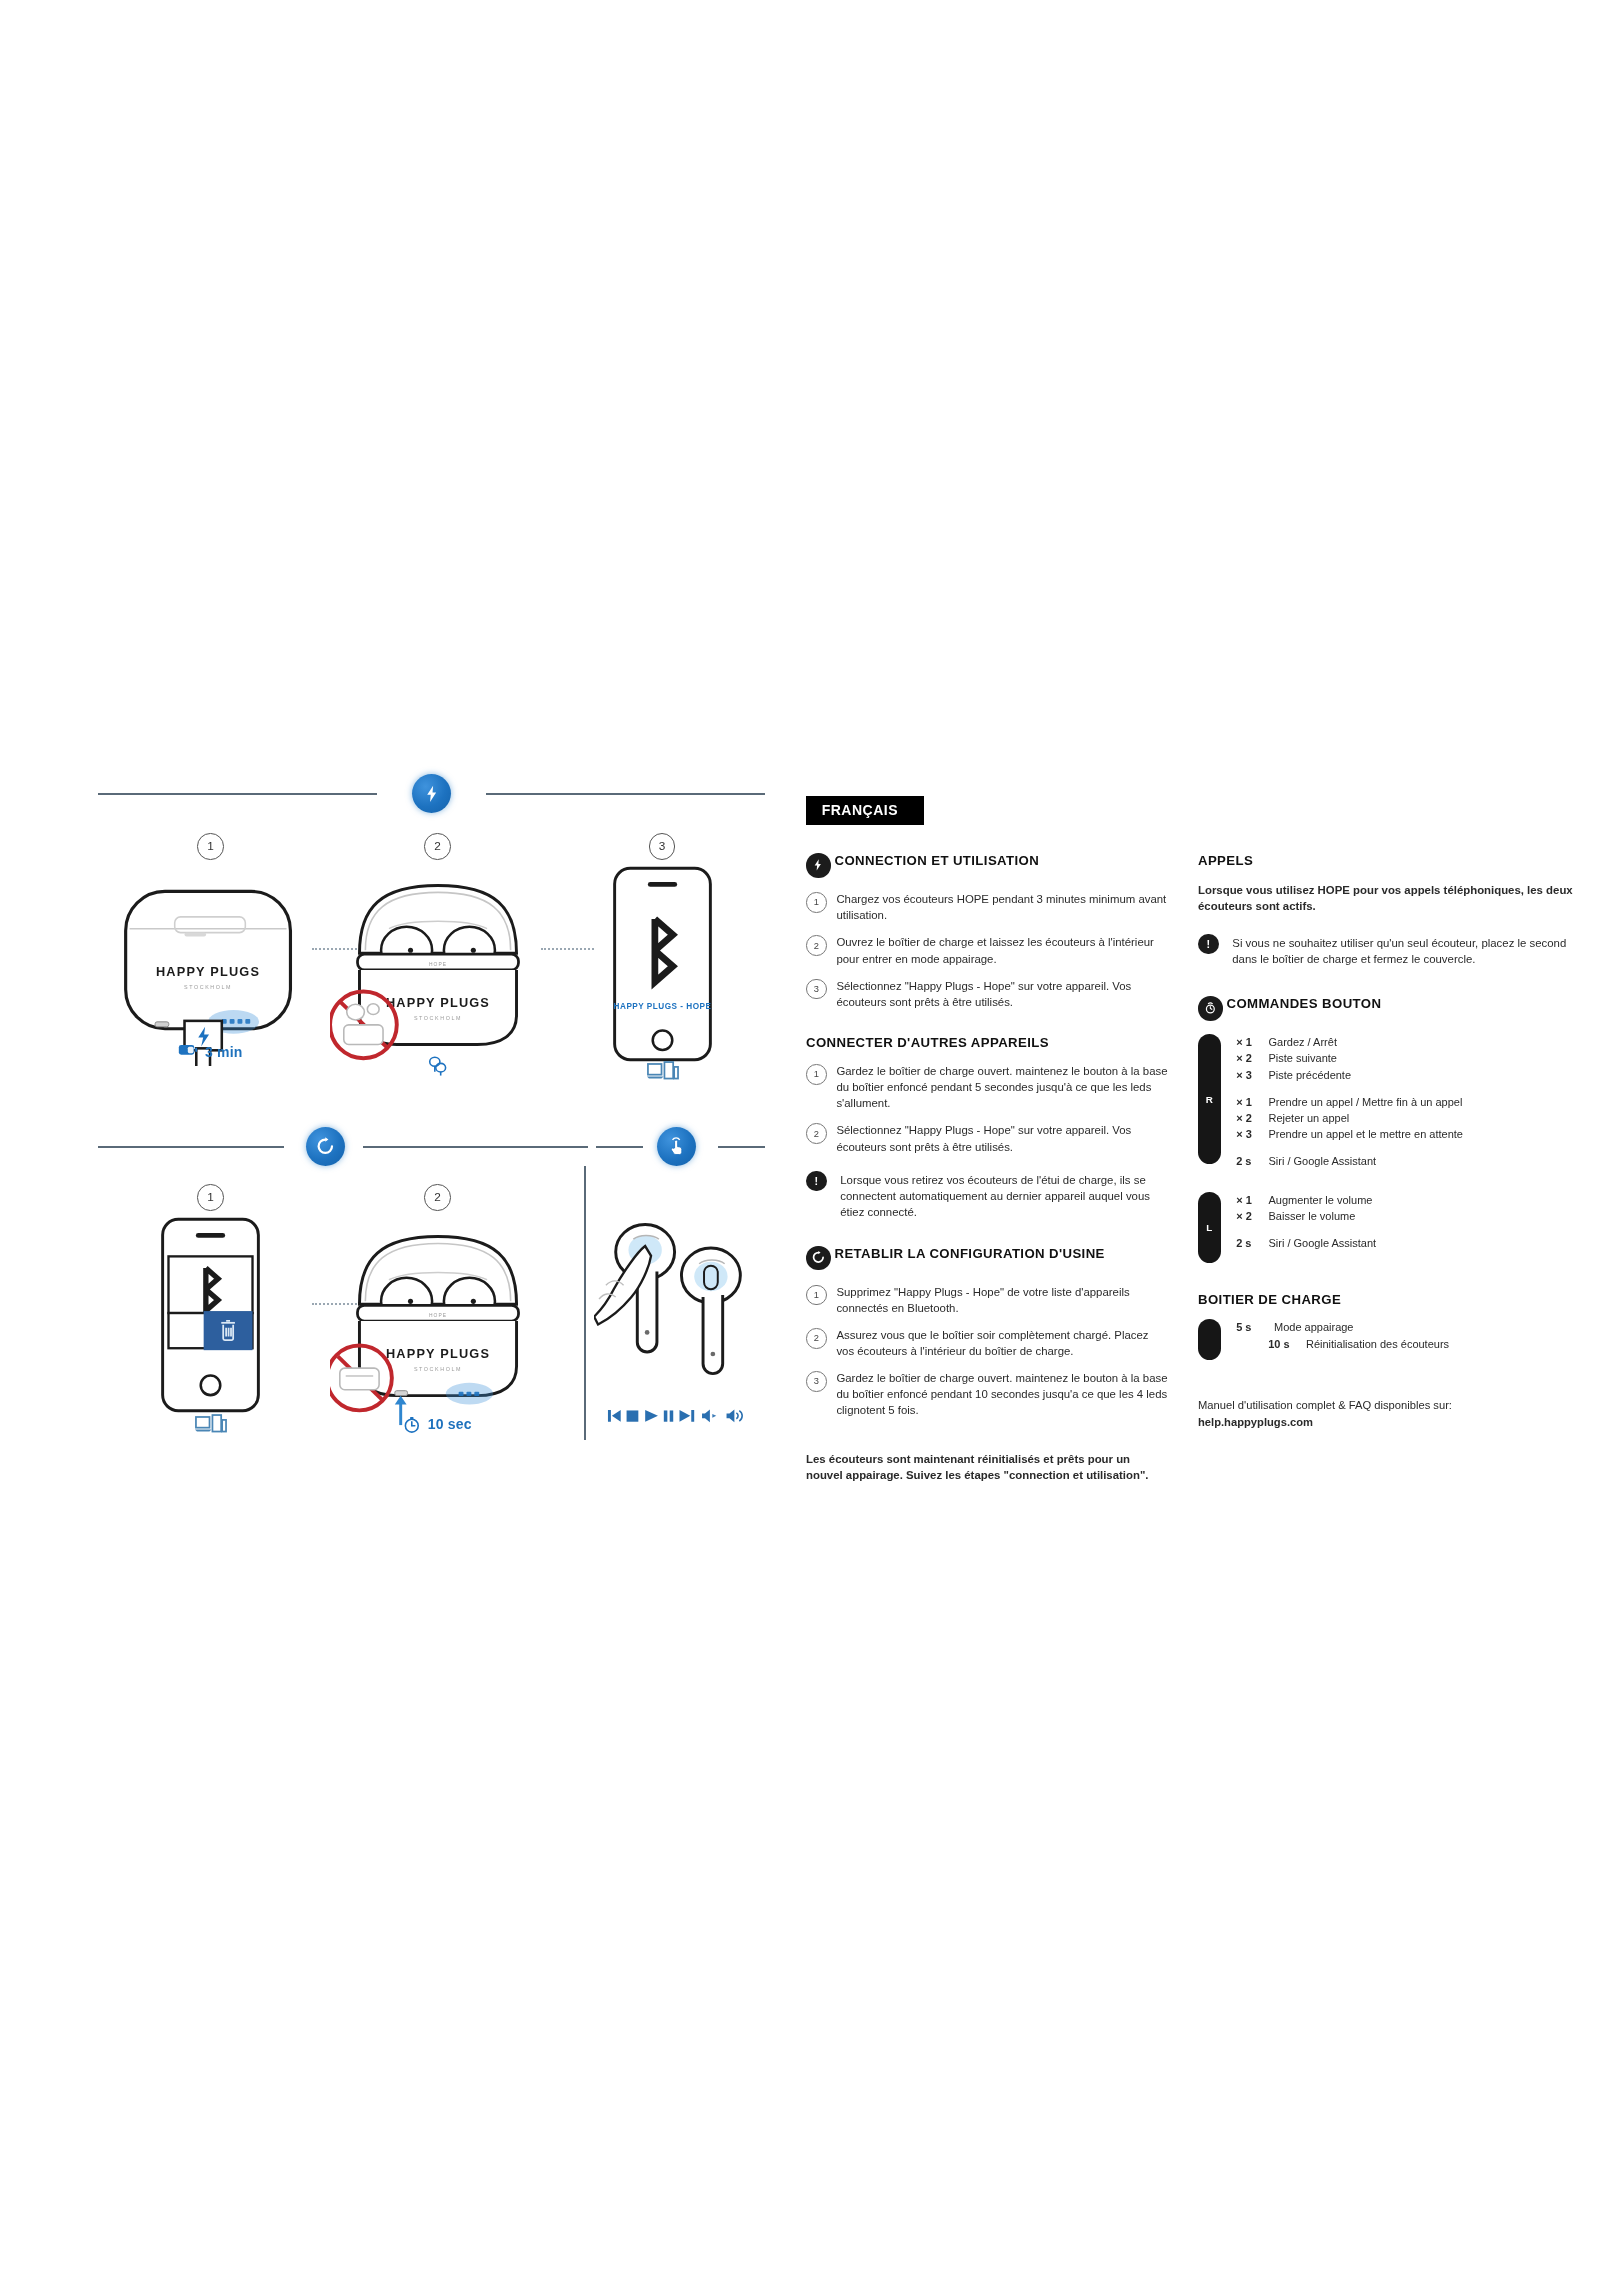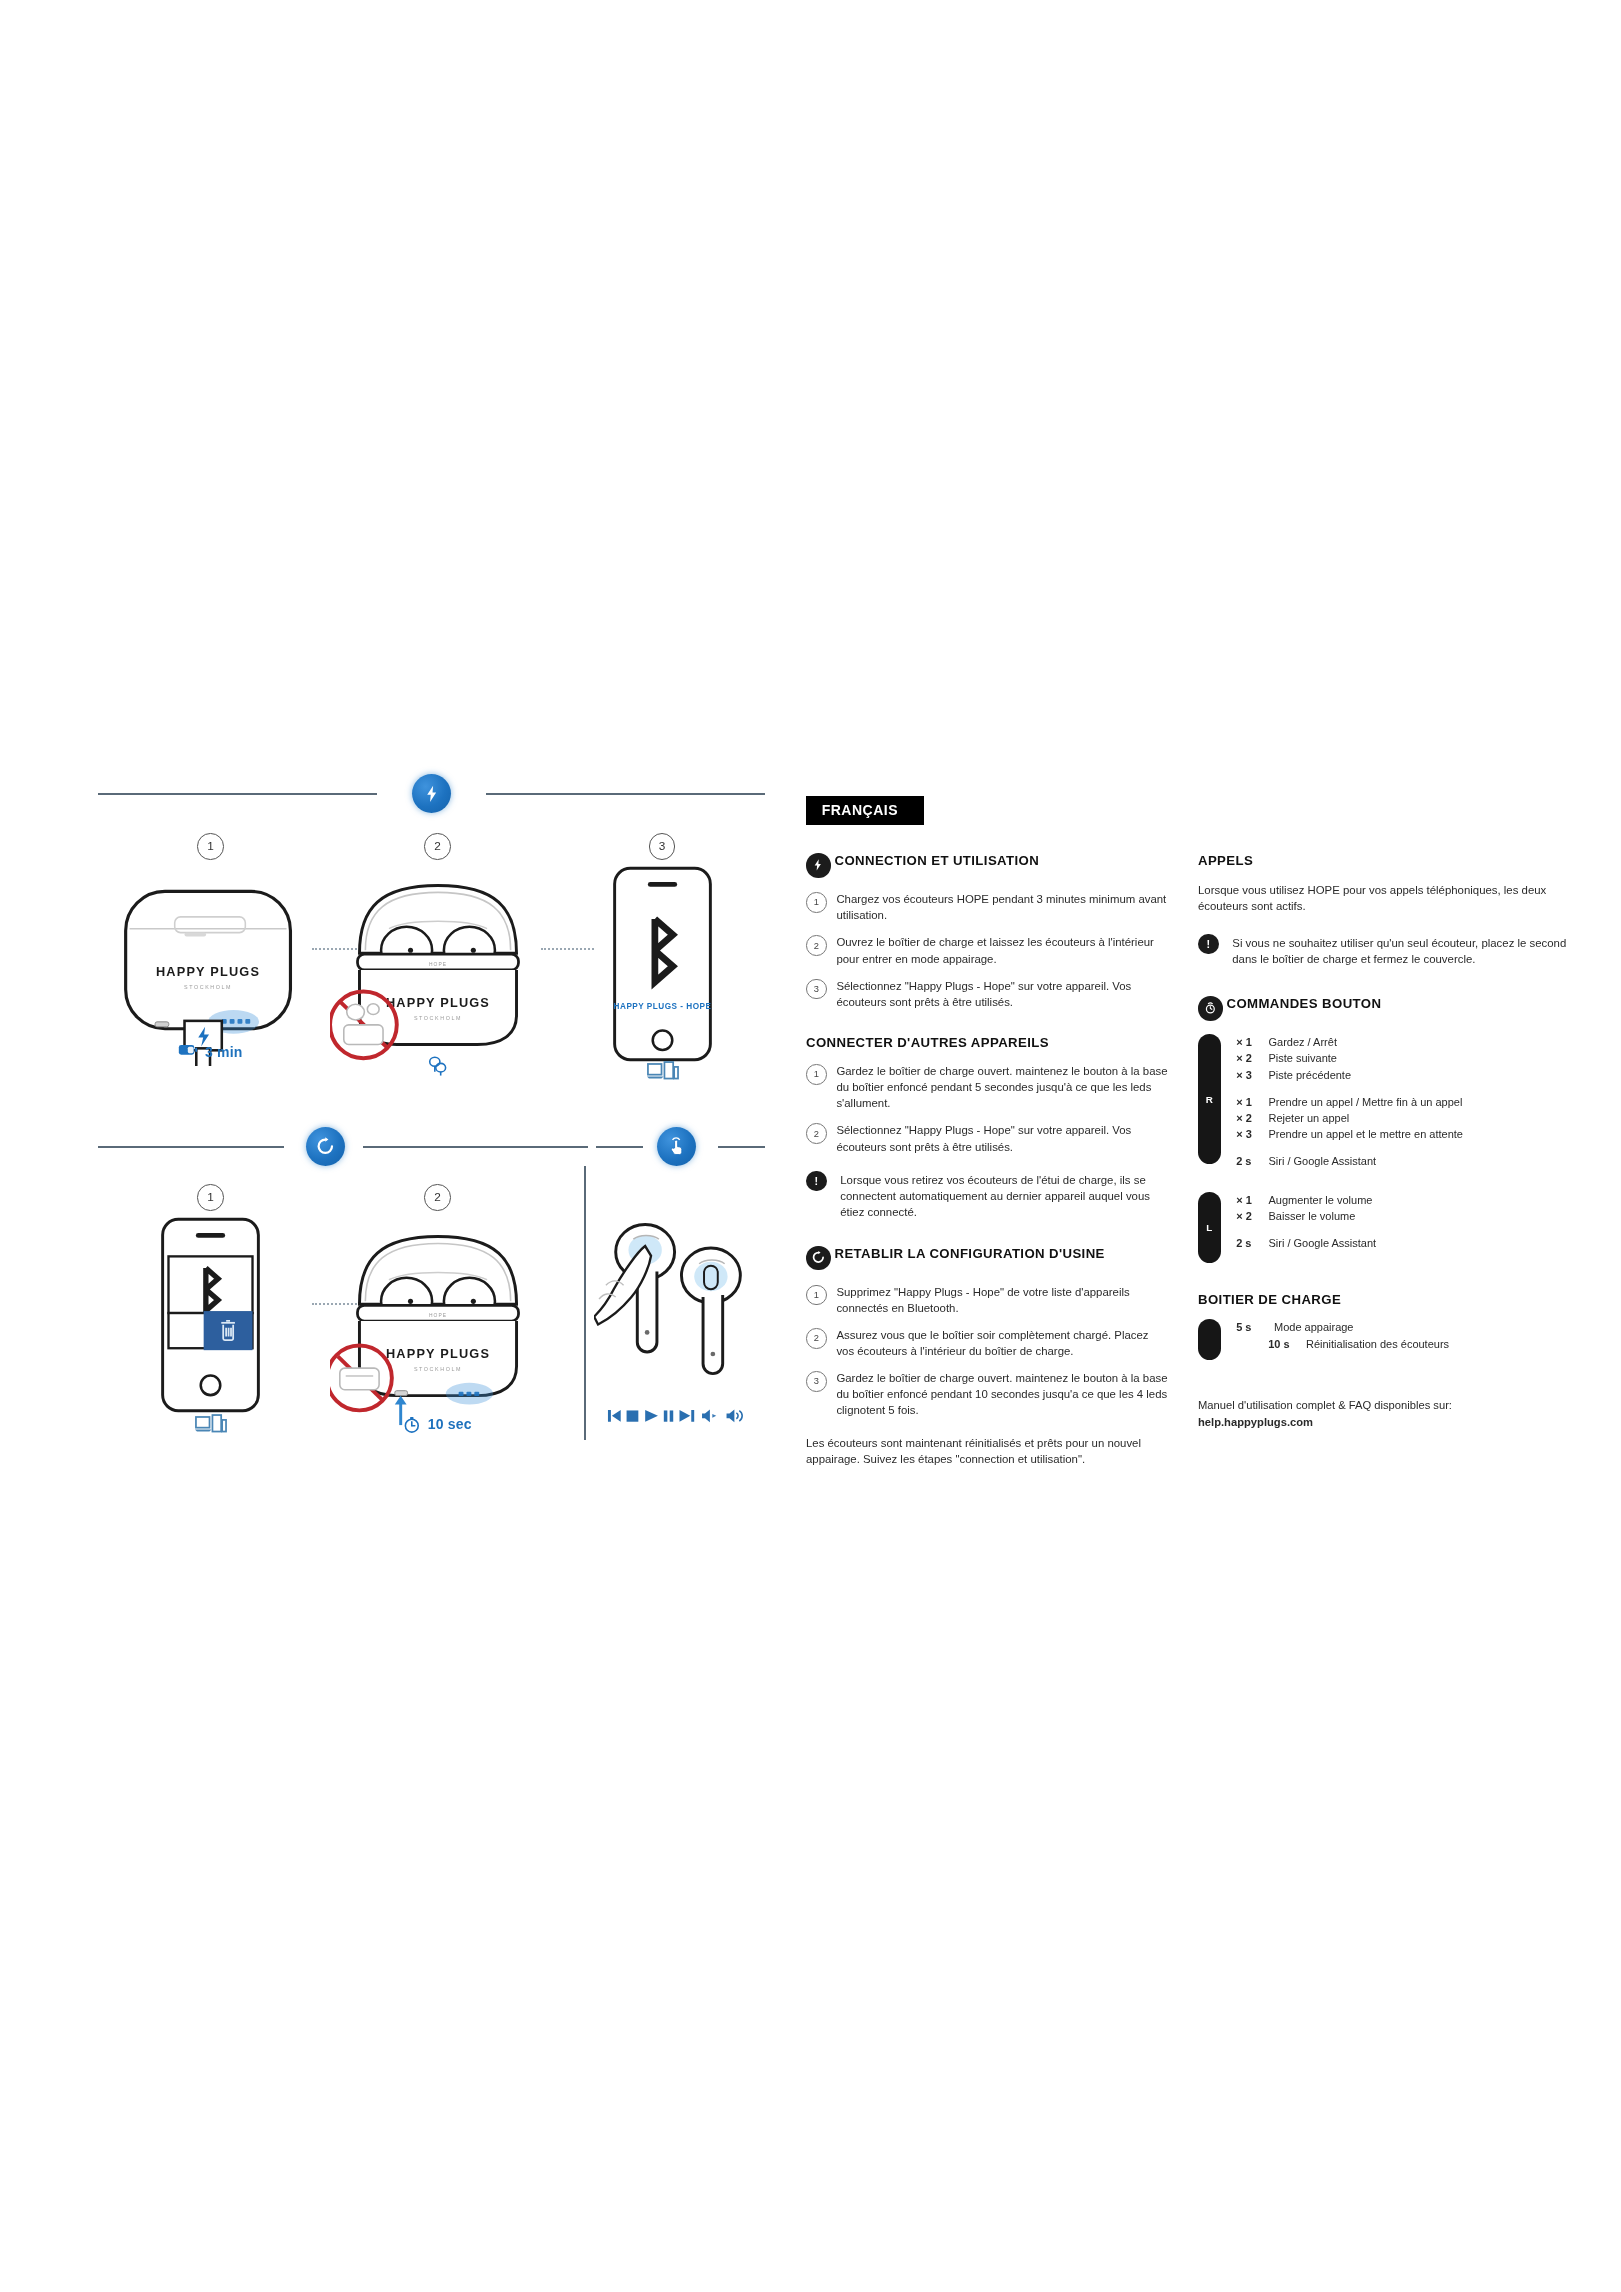--- a/index.html
+++ b/index.html
@@ -45,21 +45,21 @@
   .item{display:flex;gap:9.8px;margin-bottom:10.8px;align-items:flex-start;}
   .inum{flex:0 0 18.6px;width:18.6px;height:18.6px;border:1.2px solid #777;border-radius:50%;
         font-size:9.3px;color:#444;display:flex;align-items:center;justify-content:center;margin-top:1px;}
   .itxt{font-size:11.4px;line-height:1.42;color:#2a2a2a;}
 
   .note{display:flex;gap:13.7px;margin:15.7px 0 5.9px;align-items:flex-start;}
   .nbadge{flex:0 0 20.6px;width:20.6px;height:20.6px;border-radius:50%;background:#1c1c1c;
           color:#fff;font-size:10.8px;font-weight:700;display:flex;align-items:center;justify-content:center;}
   .ntxt{font-size:11.4px;line-height:1.42;color:#2a2a2a;padding-top:1px;}
 
-  .para{font-size:11.4px;line-height:1.42;color:#2a2a2a;margin:9.8px 0 0;}
+  .para{font-size:11.4px;line-height:1.42;color:#2a2a2a;margin:9.8px 0 0;font-weight:bold;}
 
   
   .ctrlblk{display:flex;gap:15.7px;margin-top:11.8px;align-items:stretch;}
   .pill{width:22.5px;border-radius:12.7px;background:#161616;position:relative;flex:0 0 22.5px;}
   .pill span{position:absolute;left:0;right:0;top:50%;transform:translateY(-50%);
              text-align:center;color:#fff;font-size:9.8px;font-weight:700;}
   .rows{flex:1;}
   .crow{display:flex;gap:8.8px;font-size:11px;line-height:1.48;color:#2a2a2a;}
   .ck{font-weight:700;min-width:23.5px;white-space:nowrap;}
   .gap{height:10.8px;}
@@ -381,21 +381,21 @@
       </div>
       <div class="item">
         <span class="inum">2</span>
         <span class="itxt">Assurez vous que le boîtier soir complètement chargé. Placez vos écouteurs à l'intérieur du boîtier de charge.</span>
       </div>
       <div class="item">
         <span class="inum">3</span>
         <span class="itxt">Gardez le boîtier de charge ouvert. maintenez le bouton à la base du boîtier enfoncé pendant 10 secondes jusqu'a ce que les 4 leds clignotent 5 fois.</span>
       </div>
 
-      <p class="para" style="margin-top:16px;">Les écouteurs sont maintenant réinitialisés et prêts pour un nouvel appairage. Suivez les étapes "connection et utilisation".</p>
+      <p class="para" style="margin-top:32px;">Les écouteurs sont maintenant réinitialisés et prêts pour un nouvel appairage. Suivez les étapes "connection et utilisation".</p>
     </div>
 
     <div class="colR">
 
       <div class="plainhead" style="margin-top:0;">APPELS</div>
       <p class="para" style="margin-top:13.7px;">Lorsque vous utilisez HOPE pour vos appels téléphoniques, les deux écouteurs sont actifs.</p>
 
       <div class="note" style="margin-top:19.6px;">
         <span class="nbadge">!</span>
         <span class="ntxt">Si vous ne souhaitez utiliser qu'un seul écouteur, placez le second dans le boîtier de charge et fermez le couvercle.</span>

